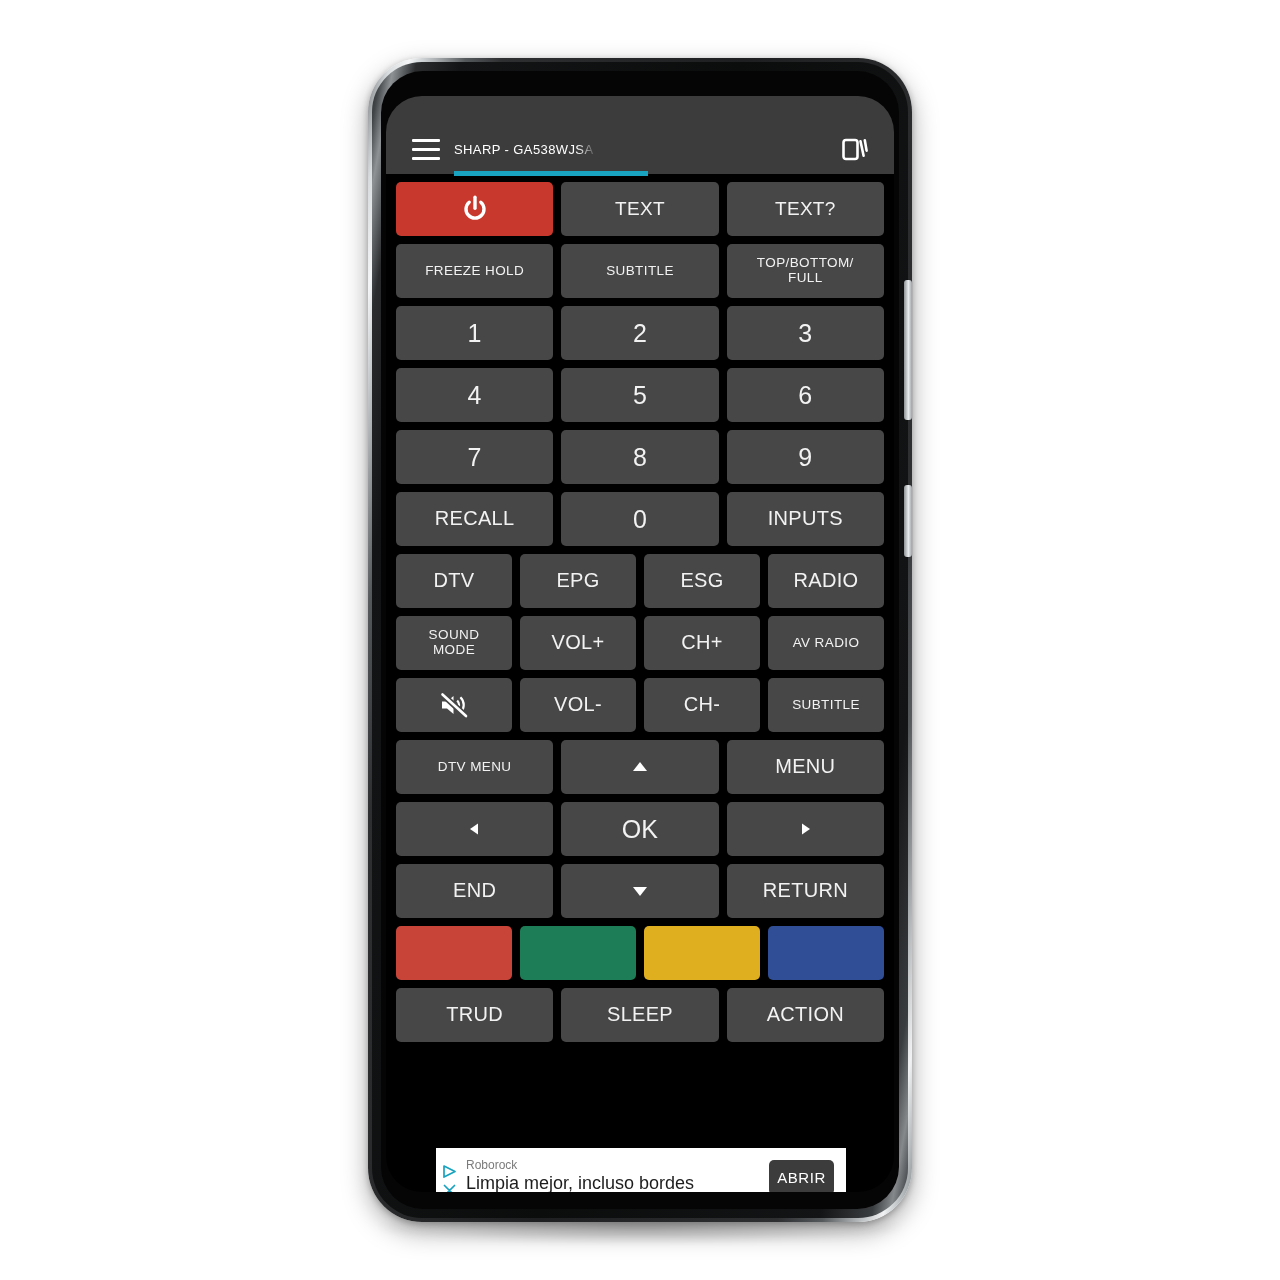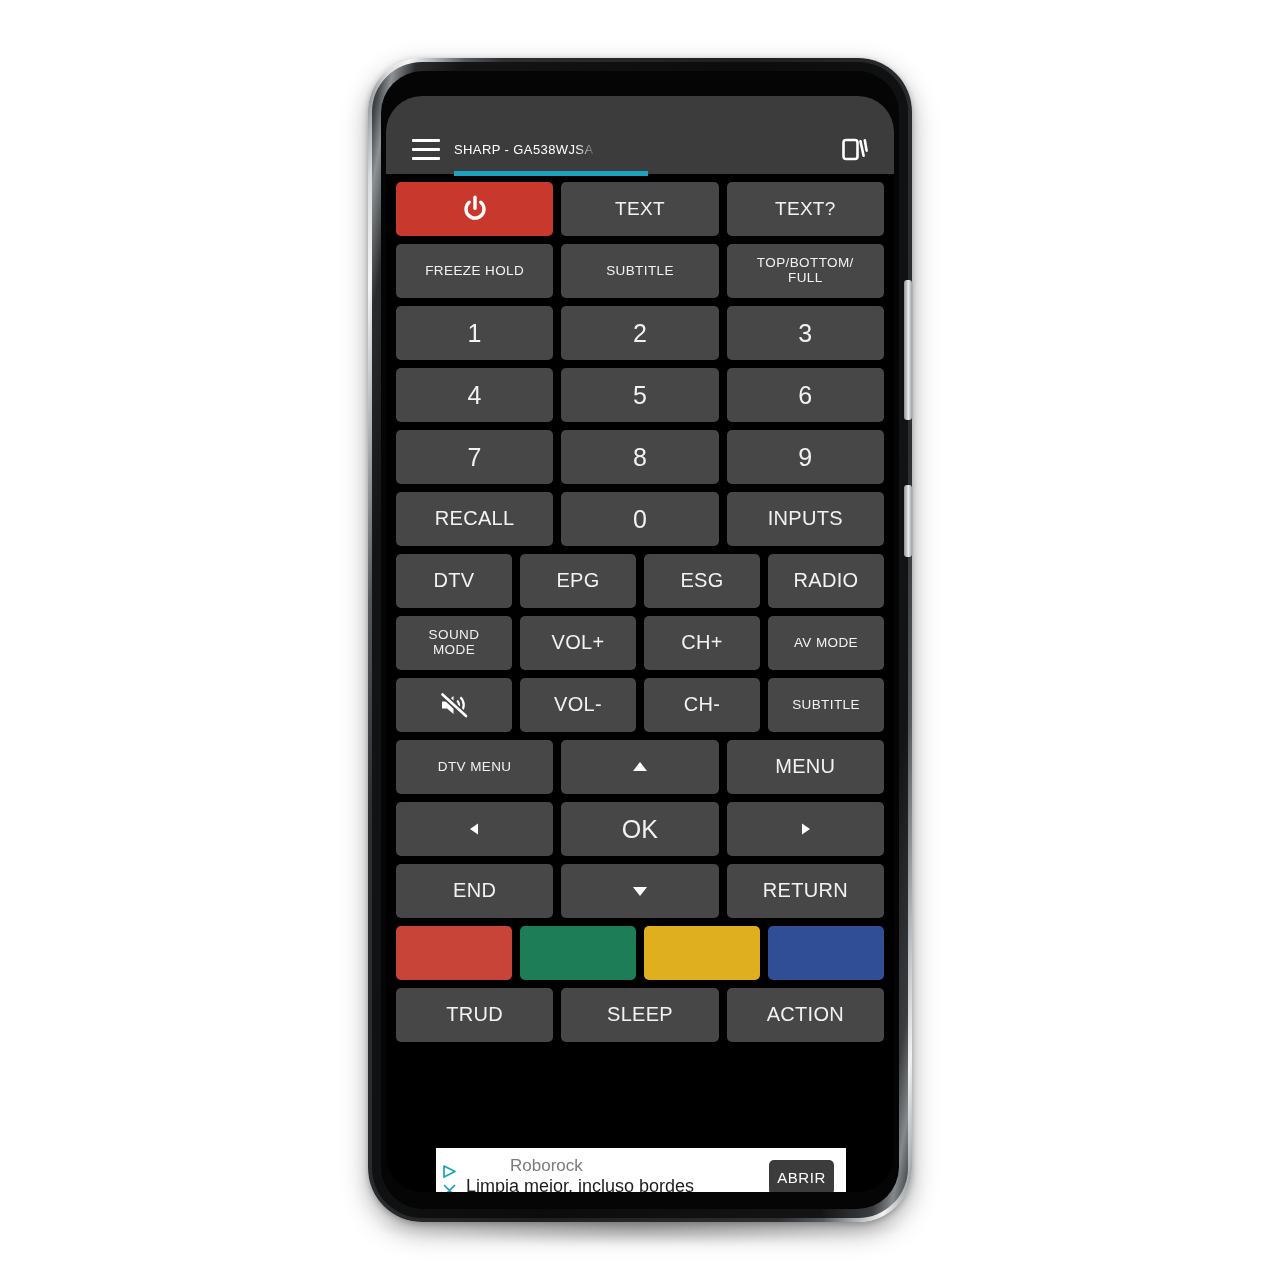--- a/index.html
+++ b/index.html
@@ -228,24 +228,23 @@
     justify-content: center;
     gap: 2px;
     padding-top: 8px;
   }
   .ad-text {
     flex: 1 1 auto;
     padding-left: 4px;
     min-width: 0;
   }
   .ad-brand {
-    font-size: 17px;
+    font-size: 12px;
     color: #7b7b7b;
     line-height: 1.15;
-    margin-left: 44px;
   }
   .ad-head {
     font-size: 18px;
     color: #1d1d1d;
     line-height: 1.2;
     white-space: nowrap;
     overflow: hidden;
   }
   .ad-cta {
     flex: 0 0 auto;
@@ -386,21 +385,21 @@
           <div class="btn small">
             <span>SOUND<br>MODE</span>
           </div>
           <div class="btn big">
             <span>VOL+</span>
           </div>
           <div class="btn big">
             <span>CH+</span>
           </div>
           <div class="btn small">
-            <span>AV MODE</span>
+            <span>AV RADIO</span>
           </div>
         </div>
         <div class="row">
           <div class="btn">
             <span class="ico">
               <svg aria-hidden="true" width="32" height="30" viewBox="0 0 32 30">
                 <path d="M4 11.5 H9 L15.5 6 V24 L9 18.5 H4 Z" fill="#ffffff"></path>
                 <path d="M19.2 10.4 A6.6 6.6 0 0 1 19.2 19.6" fill="none" stroke="#ffffff" stroke-width="2.2"></path>
                 <path d="M22.4 7.2 A10.8 10.8 0 0 1 22.4 22.8" fill="none" stroke="#ffffff" stroke-width="2.2"></path>
                 <path d="M4.5 4.5 L28 26" stroke="#474747" stroke-width="6" stroke-linecap="round"></path>

